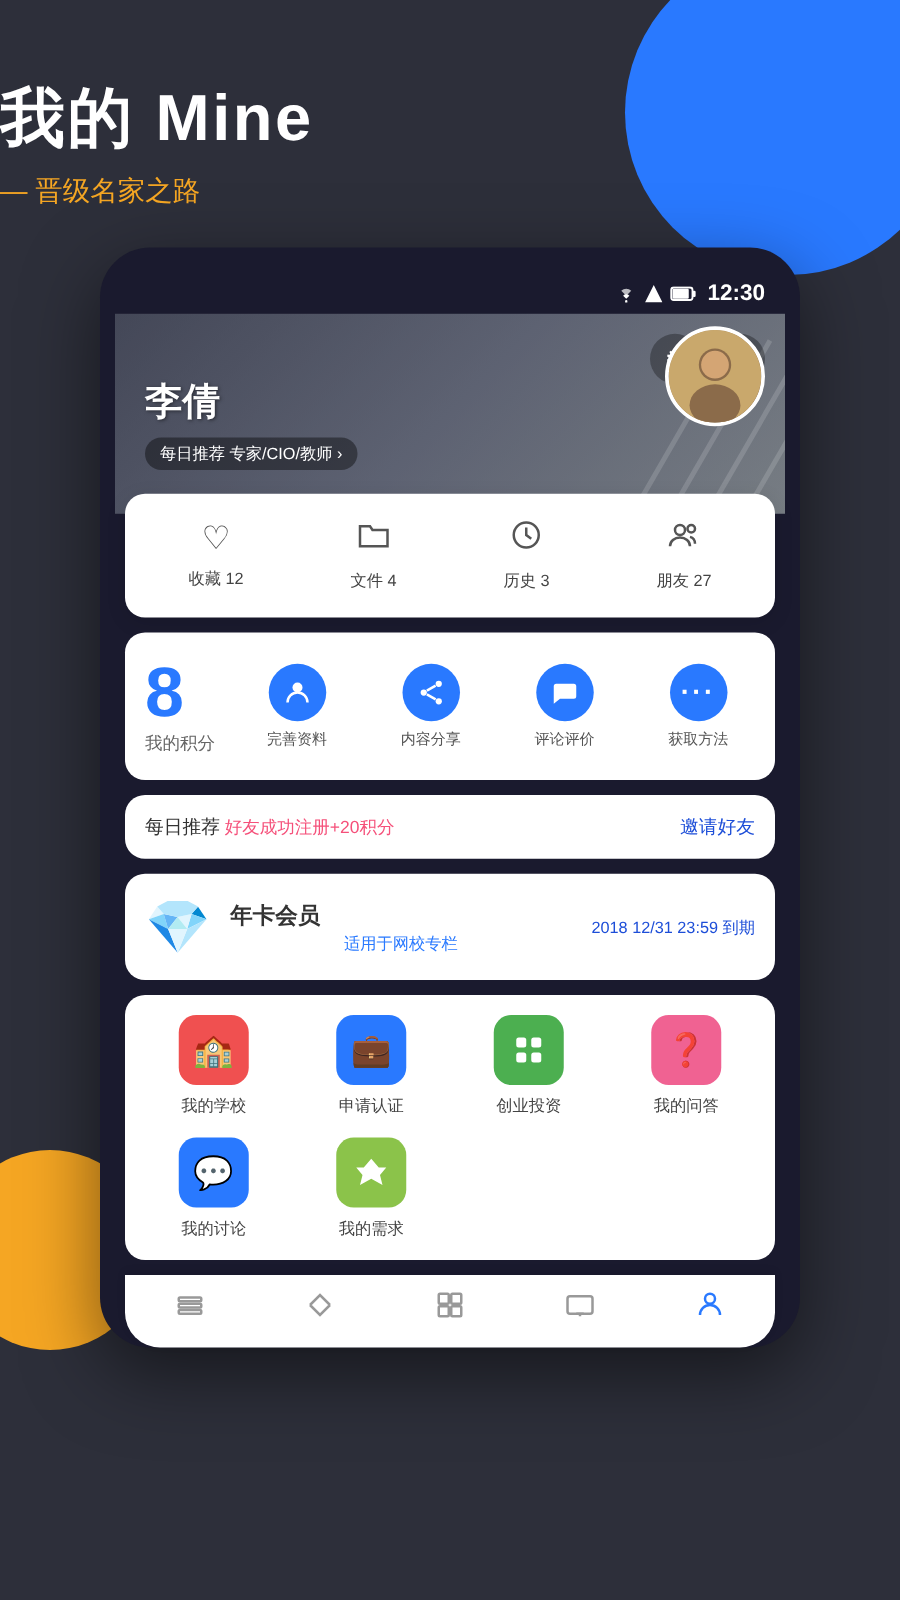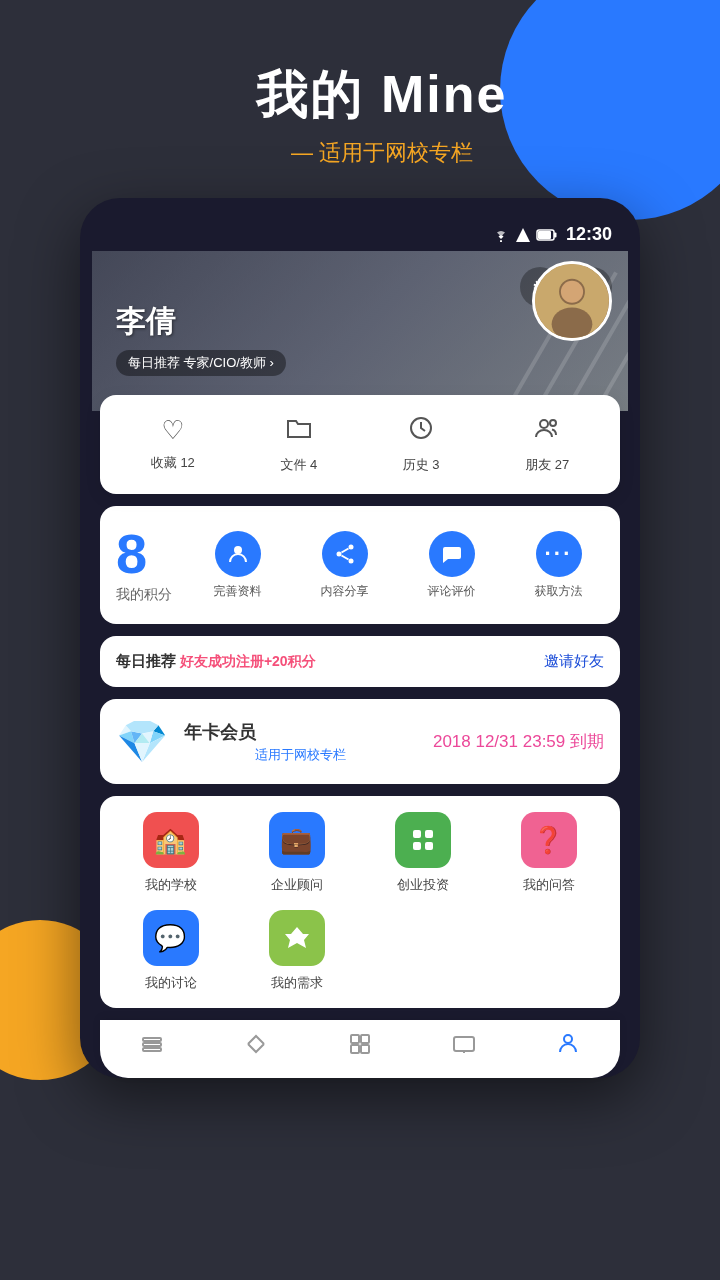--- a/index.html
+++ b/index.html
@@ -32,23 +32,21 @@
       height: 160px;
       background: #f5a623;
       border-radius: 50%;
       z-index: 0;
     }
 
     
     .page-header {
       position: relative;
       z-index: 1;
-      text-align: center;
       padding: 60px 0 30px;
-      margin-left: 44px;
     }
     .page-title-main {
       font-size: 52px;
       font-weight: 700;
       color: #ffffff;
       letter-spacing: 2px;
     }
     .page-subtitle {
       font-size: 22px;
       color: #f5a623;
@@ -244,21 +242,20 @@
       border-radius: 16px;
       margin: 12px 8px 0;
       padding: 16px;
       display: flex;
       align-items: center;
       justify-content: space-between;
     }
     .daily-left {
       font-size: 15px;
       color: #333;
-      font-weight: bold;
     }
     .daily-highlight {
       color: #f5507a;
       font-size: 14px;
     }
     .daily-invite {
       color: #1d4ed8;
       font-size: 15px;
       cursor: pointer;
     }
@@ -284,22 +281,22 @@
       font-weight: 600;
       color: #333;
     }
     .membership-subtitle {
       font-size: 13px;
       color: #2979ff;
       margin-top: 2px;
       text-align: center;
     }
     .membership-expire {
-      font-size: 17px;
-      color: #ec4899;
+      font-size: 13px;
+      color: #1d4ed8;
     }
 
     
     .menu-grid-card {
       background: #ffffff;
       border-radius: 16px;
       margin: 12px 8px 0;
       padding: 16px;
       display: grid;
       grid-template-columns: repeat(4, 1fr);
@@ -374,21 +371,21 @@
     }
   </style>
 </head>
 <body>
 
 <div class="bg-circle-blue"></div>
 <div class="bg-circle-yellow"></div>
 
 <div class="page-header">
   <div class="page-title-main">我的 Mine</div>
-  <div class="page-subtitle">— 适用于网校专栏</div>
+  <div class="page-subtitle">— 晋级名家之路</div>
 </div>
 
 <div class="phone-mockup">
 
   <div class="status-bar">
     <div class="status-icons">
 
       <svg width="18" height="14" viewBox="0 0 18 14" fill="white">
         <path d="M9 11l2.5-2.5a3.5 3.5 0 00-5 0L9 11z"></path>
         <path d="M9 13.5l1-1a1.5 1.5 0 00-2 0l1 1z" fill="white"></path>
@@ -533,21 +530,21 @@
     <div class="membership-expire">2018 12/31 23:59 到期</div>
   </div>
 
   <div class="menu-grid-card">
     <div class="menu-item">
       <div class="menu-icon-box menu-icon-red">🏫</div>
       <div class="menu-item-label">我的学校</div>
     </div>
     <div class="menu-item">
       <div class="menu-icon-box menu-icon-blue">💼</div>
-      <div class="menu-item-label">企业顾问</div>
+      <div class="menu-item-label">申请认证</div>
     </div>
     <div class="menu-item">
       <div class="menu-icon-box menu-icon-green">
         <svg width="28" height="28" viewBox="0 0 28 28" fill="none">
           <rect x="4" y="4" width="8" height="8" rx="2" fill="white"></rect>
           <rect x="16" y="4" width="8" height="8" rx="2" fill="white"></rect>
           <rect x="4" y="16" width="8" height="8" rx="2" fill="white"></rect>
           <rect x="16" y="16" width="8" height="8" rx="2" fill="white"></rect>
         </svg>
       </div>

